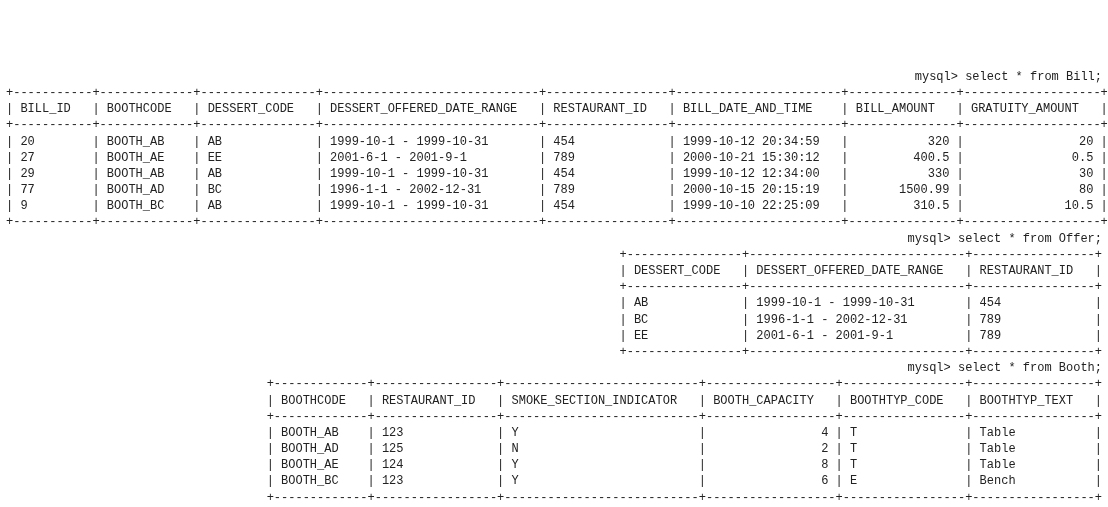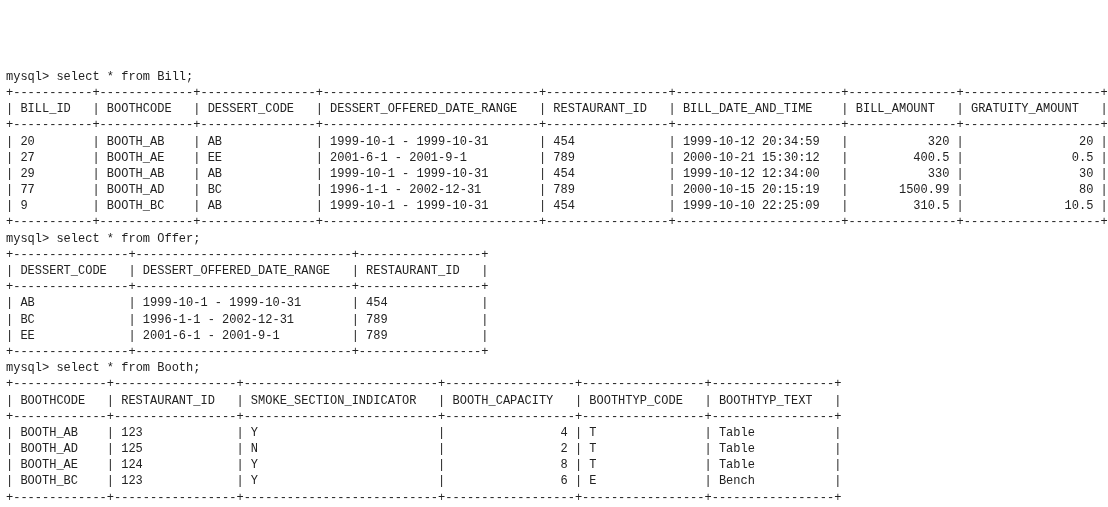--- a/index.html
+++ b/index.html
@@ -5,21 +5,21 @@
   body {
     margin: 0;
     padding: 4px 6px;
     background: #fff;
     font-family: "Courier New", monospace;
     font-size: 12px;
     line-height: 1.35;
     color: #222;
     white-space: pre;
   }
-  .line { display:block; }
+  .line { display:block;text-align:right; }
 </style>
 </head>
 <body>
 
 
 
 <div id="terminal"><span class="line"><span>mysql&gt; </span><span>select * from Bill;</span></span><span class="line">+-----------+-------------+----------------+------------------------------+-----------------+-----------------------+---------------+-------------------+</span><span class="line">| BILL_ID   | BOOTHCODE   | DESSERT_CODE   | DESSERT_OFFERED_DATE_RANGE   | RESTAURANT_ID   | BILL_DATE_AND_TIME    | BILL_AMOUNT   | GRATUITY_AMOUNT   |</span><span class="line">+-----------+-------------+----------------+------------------------------+-----------------+-----------------------+---------------+-------------------+</span><span class="line">| 20        | BOOTH_AB    | AB             | 1999-10-1 - 1999-10-31       | 454             | 1999-10-12 20:34:59   |           320 |                20 |</span><span class="line">| 27        | BOOTH_AE    | EE             | 2001-6-1 - 2001-9-1          | 789             | 2000-10-21 15:30:12   |         400.5 |               0.5 |</span><span class="line">| 29        | BOOTH_AB    | AB             | 1999-10-1 - 1999-10-31       | 454             | 1999-10-12 12:34:00   |           330 |                30 |</span><span class="line">| 77        | BOOTH_AD    | BC             | 1996-1-1 - 2002-12-31        | 789             | 2000-10-15 20:15:19   |       1500.99 |                80 |</span><span class="line">| 9         | BOOTH_BC    | AB             | 1999-10-1 - 1999-10-31       | 454             | 1999-10-10 22:25:09   |         310.5 |              10.5 |</span><span class="line">+-----------+-------------+----------------+------------------------------+-----------------+-----------------------+---------------+-------------------+</span><span class="line"></span><span class="line"><span>mysql&gt; </span><span>select * from Offer;</span></span><span class="line">+----------------+------------------------------+-----------------+</span><span class="line">| DESSERT_CODE   | DESSERT_OFFERED_DATE_RANGE   | RESTAURANT_ID   |</span><span class="line">+----------------+------------------------------+-----------------+</span><span class="line">| AB             | 1999-10-1 - 1999-10-31       | 454             |</span><span class="line">| BC             | 1996-1-1 - 2002-12-31        | 789             |</span><span class="line">| EE             | 2001-6-1 - 2001-9-1          | 789             |</span><span class="line">+----------------+------------------------------+-----------------+</span><span class="line"></span><span class="line"><span>mysql&gt; </span><span>select * from Booth;</span></span><span class="line">+-------------+-----------------+---------------------------+------------------+-----------------+-----------------+</span><span class="line">| BOOTHCODE   | RESTAURANT_ID   | SMOKE_SECTION_INDICATOR   | BOOTH_CAPACITY   | BOOTHTYP_CODE   | BOOTHTYP_TEXT   |</span><span class="line">+-------------+-----------------+---------------------------+------------------+-----------------+-----------------+</span><span class="line">| BOOTH_AB    | 123             | Y                         |                4 | T               | Table           |</span><span class="line">| BOOTH_AD    | 125             | N                         |                2 | T               | Table           |</span><span class="line">| BOOTH_AE    | 124             | Y                         |                8 | T               | Table           |</span><span class="line">| BOOTH_BC    | 123             | Y                         |                6 | E               | Bench           |</span><span class="line">+-------------+-----------------+---------------------------+------------------+-----------------+-----------------+</span><span class="line"></span></div>
 
 
 

